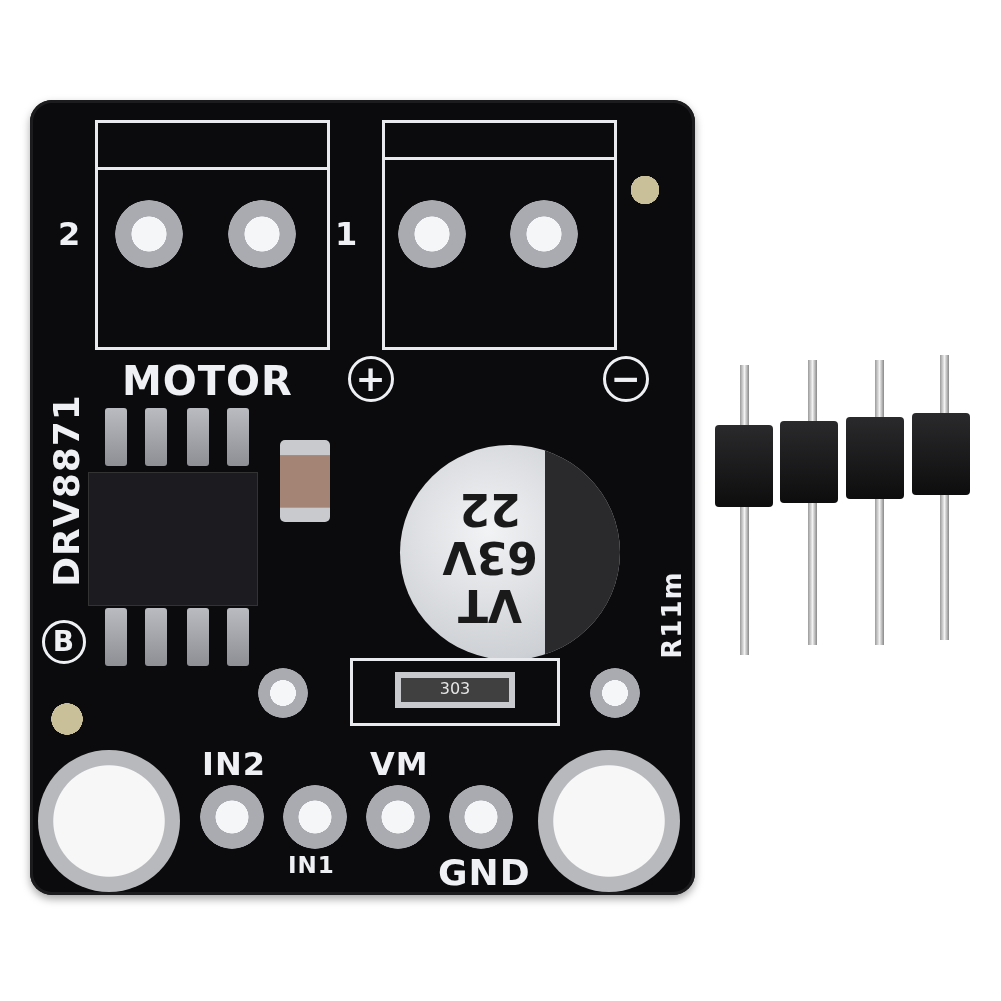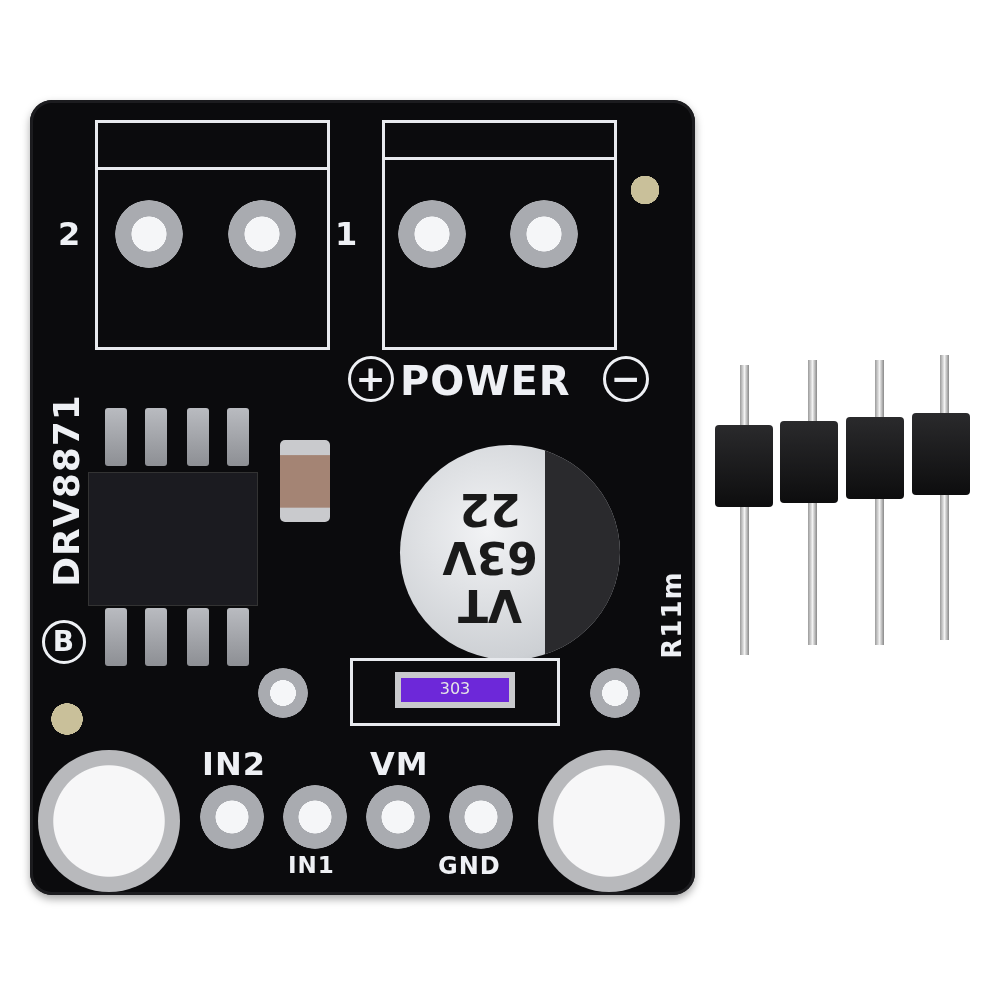--- a/index.html
+++ b/index.html
@@ -8,21 +8,21 @@
   .edge{position:absolute;left:600px;top:100px;width:60px;height:10px;background:#cfcfcf;}
   .silk{position:absolute;color:#eef0f4;font-weight:bold;letter-spacing:1px;}
   .outline{position:absolute;border:3px solid #e8eaee;box-sizing:border-box;}
   .pad{position:absolute;border-radius:50%;background:radial-gradient(circle,#f5f6f8 0 36%,#a9abb0 37% 70%,#111 71%);}
   .pad-lg{position:absolute;border-radius:50%;background:radial-gradient(circle,#f7f7f8 0 55%,#b8b9bc 56% 72%,#0b0b0d 73% 82%,#e8eaee 83% 88%,#0b0b0d 89%);}
   .chip{position:absolute;background:#1b1b20;border:1px solid #333;}
   .leg{position:absolute;width:22px;height:58px;background:linear-gradient(#b9bbc0,#8d8f94);border-radius:3px;}
   .cap{position:absolute;border-radius:50%;background:radial-gradient(circle at 40% 40%,#f2f3f5,#cdd0d4 70%,#9da0a5);overflow:hidden;}
   .cap .stripe{position:absolute;right:0;top:0;width:34%;height:100%;background:#2a2a2d;}
   .cap .txt{position:absolute;left:40px;top:40px;transform:rotate(180deg);color:#1a1a1a;font-size:44px;line-height:48px;font-weight:bold;text-align:center;width:100px;}
-  .res{position:absolute;background:#6d28d9;border:6px solid #c9cacd;color:#e6e6e6;font-size:16px;text-align:center;line-height:22px;}
+  .res{position:absolute;background:#404040;border:6px solid #c9cacd;color:#e6e6e6;font-size:16px;text-align:center;line-height:22px;}
   .header{position:absolute;}
   .pin{position:absolute;width:9px;background:linear-gradient(90deg,#9a9a9a,#f2f2f2,#888);}
   .block{position:absolute;width:58px;height:82px;background:linear-gradient(#2a2a2c,#0d0d0e);border-radius:4px;}
 </style>
 </head>
 <body>
 
 <div class="edge"></div>
 <div class="board">
 
@@ -34,22 +34,22 @@
   <span class="silk" style="left:28px;top:115px;font-size:32px;">2</span>
   <span class="silk" style="left:305px;top:115px;font-size:32px;">1</span>
 
   <div class="pad" style="left:85px;top:100px;width:68px;height:68px;"></div>
   <div class="pad" style="left:198px;top:100px;width:68px;height:68px;"></div>
   <div class="pad" style="left:368px;top:100px;width:68px;height:68px;"></div>
   <div class="pad" style="left:480px;top:100px;width:68px;height:68px;"></div>
 
   <div class="pad" style="left:595px;top:70px;width:40px;height:40px;background:radial-gradient(circle,#c9c09a 0 50%,#0b0b0d 51%);"></div>
 
+  <span class="silk" style="left:92px;top:258px;font-size:40px;">MOTOR</span>
   <span class="silk" style="left:318px;top:256px;font-size:36px;border:3px solid #eef0f4;border-radius:50%;width:40px;height:40px;line-height:40px;text-align:center;">+</span>
-  <span class="silk" style="left:370px;top:258px;font-size:40px;">POWER</span>
   <span class="silk" style="left:573px;top:256px;font-size:36px;border:3px solid #eef0f4;border-radius:50%;width:40px;height:40px;line-height:40px;text-align:center;">−</span>
 
   <span class="silk" style="left:-60px;top:370px;font-size:36px;transform:rotate(-90deg);">DRV8871</span>
 
   <div class="leg" style="left:75px;top:308px;"></div>
   <div class="leg" style="left:115px;top:308px;"></div>
   <div class="leg" style="left:157px;top:308px;"></div>
   <div class="leg" style="left:197px;top:308px;"></div>
   <div class="chip" style="left:58px;top:372px;width:168px;height:132px;"></div>
   <div class="leg" style="left:75px;top:508px;"></div>
@@ -81,21 +81,21 @@
   <div class="pad-lg" style="left:8px;top:650px;width:142px;height:142px;"></div>
   <div class="pad-lg" style="left:508px;top:650px;width:142px;height:142px;"></div>
 
   <span class="silk" style="left:172px;top:645px;font-size:32px;">IN2</span>
   <span class="silk" style="left:340px;top:645px;font-size:32px;">VM</span>
   <div class="pad" style="left:170px;top:685px;width:64px;height:64px;"></div>
   <div class="pad" style="left:253px;top:685px;width:64px;height:64px;"></div>
   <div class="pad" style="left:336px;top:685px;width:64px;height:64px;"></div>
   <div class="pad" style="left:419px;top:685px;width:64px;height:64px;"></div>
   <span class="silk" style="left:258px;top:752px;font-size:23px;">IN1</span>
-  <span class="silk" style="left:408px;top:752px;font-size:24px;">GND</span>
+  <span class="silk" style="left:408px;top:752px;font-size:36px;">GND</span>
 </div>
 
 <div class="header" style="left:700px;top:355px;width:290px;height:300px;">
   <div class="pin" style="left:40px;top:10px;height:290px;"></div>
   <div class="pin" style="left:108px;top:5px;height:285px;"></div>
   <div class="pin" style="left:175px;top:5px;height:285px;"></div>
   <div class="pin" style="left:240px;top:0;height:285px;"></div>
   <div class="block" style="left:15px;top:70px;"></div>
   <div class="block" style="left:80px;top:66px;"></div>
   <div class="block" style="left:146px;top:62px;"></div>

